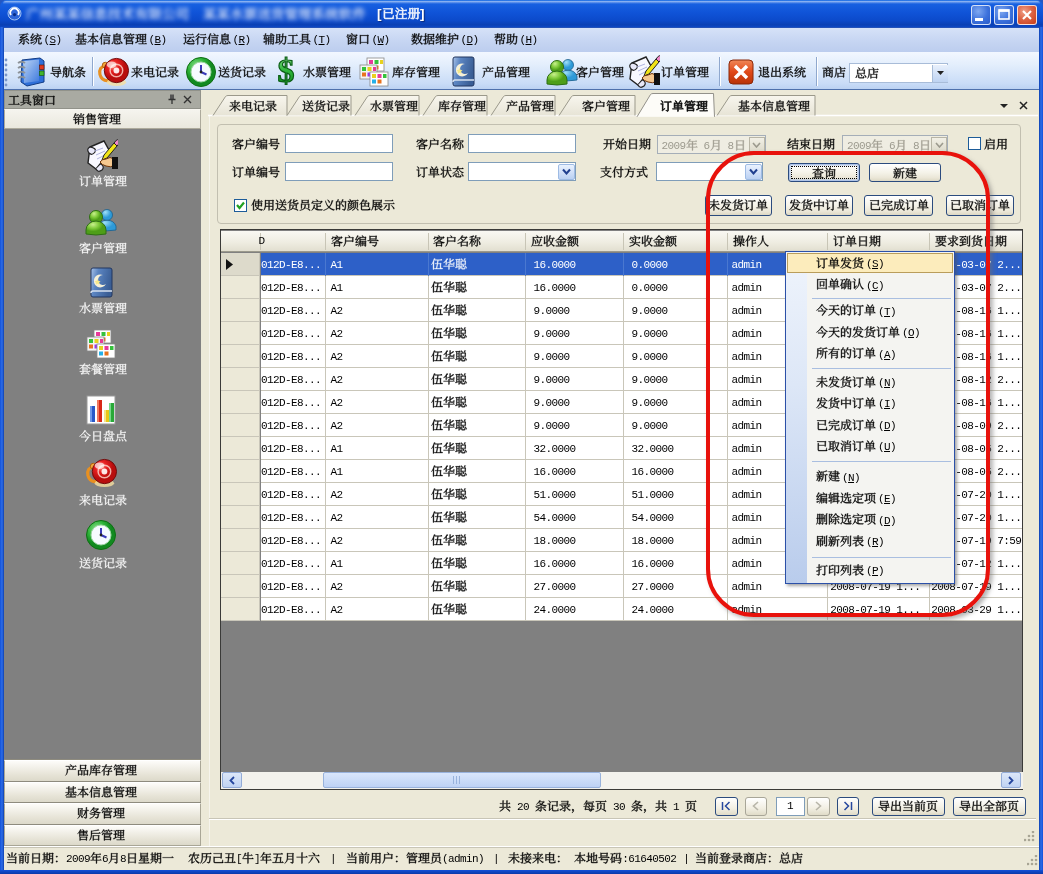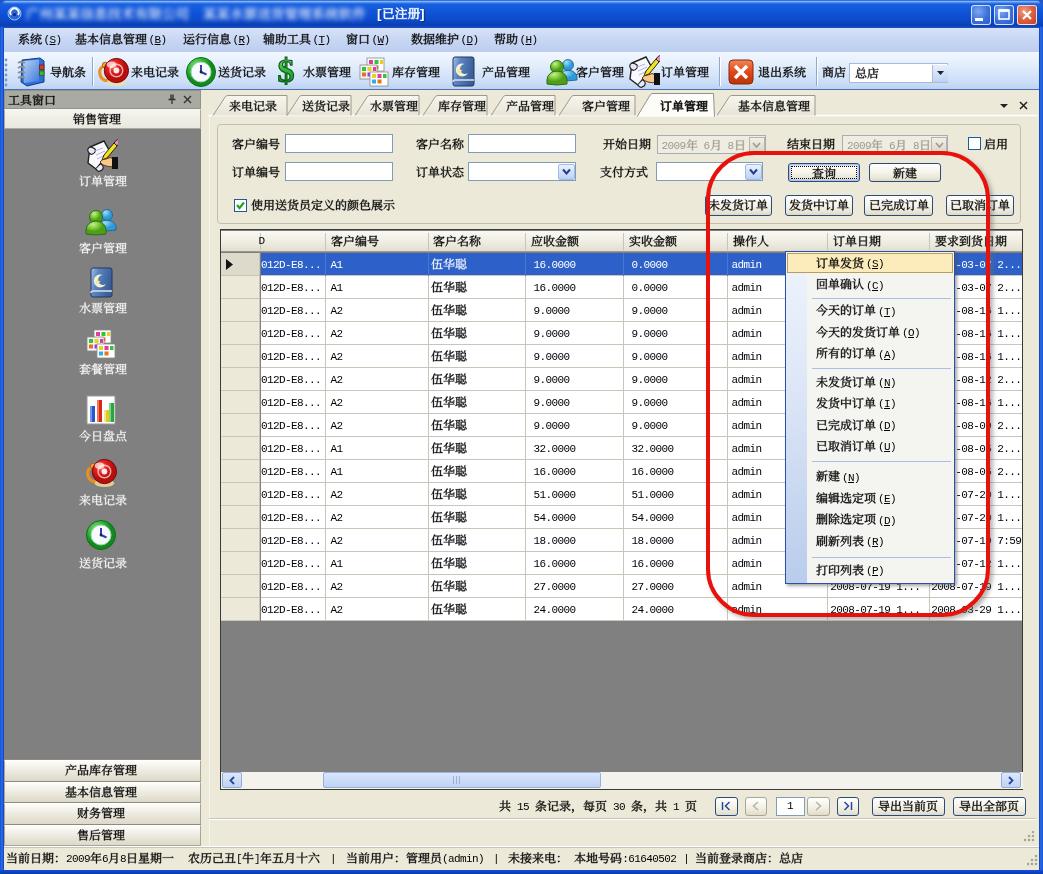--- a/index.html
+++ b/index.html
@@ -1364,21 +1364,21 @@
     </svg>
   </div>
 <div style="position:absolute;left:322.5px;top:772px;width:278px;height:16px;background:linear-gradient(180deg,#D9E6FB,#BED2F4);border:1px solid #98B2DC;border-radius:2px;"></div>
 <div style="position:absolute;left:452px;top:772px;width:10px;height:16px;line-height:0;"><svg width="10" height="16">
       <line x1="1.5" y1="4" x2="1.5" y2="12" stroke="#98B2DC"></line>
       <line x1="4.5" y1="4" x2="4.5" y2="12" stroke="#98B2DC"></line>
       <line x1="7.5" y1="4" x2="7.5" y2="12" stroke="#98B2DC"></line>
     </svg></div>
 <div style="position:absolute;left:499px;top:799.5px;height:13px;line-height:0;white-space:nowrap;"><svg class="k" width="12" height="12" viewBox="0 0 250 250">
       <use href="#c5171"></use>
-    </svg><span class="mx" style="margin:0 6px">15</span><svg class="k" width="72" height="12" viewBox="0 0 1500 250">
+    </svg><span class="mx" style="margin:0 6px">20</span><svg class="k" width="72" height="12" viewBox="0 0 1500 250">
       <use href="#c6761"></use>
       <use href="#c8BB0" x="250"></use>
       <use href="#c5F55" x="500"></use>
       <use href="#cFF0C" x="750"></use>
       <use href="#c6BCF" x="1000"></use>
       <use href="#c9875" x="1250"></use>
     </svg><span class="mx" style="margin:0 6px">30</span><svg class="k" width="36" height="12" viewBox="0 0 750 250">
       <use href="#c6761"></use>
       <use href="#cFF0C" x="250"></use>
       <use href="#c5171" x="500"></use>

